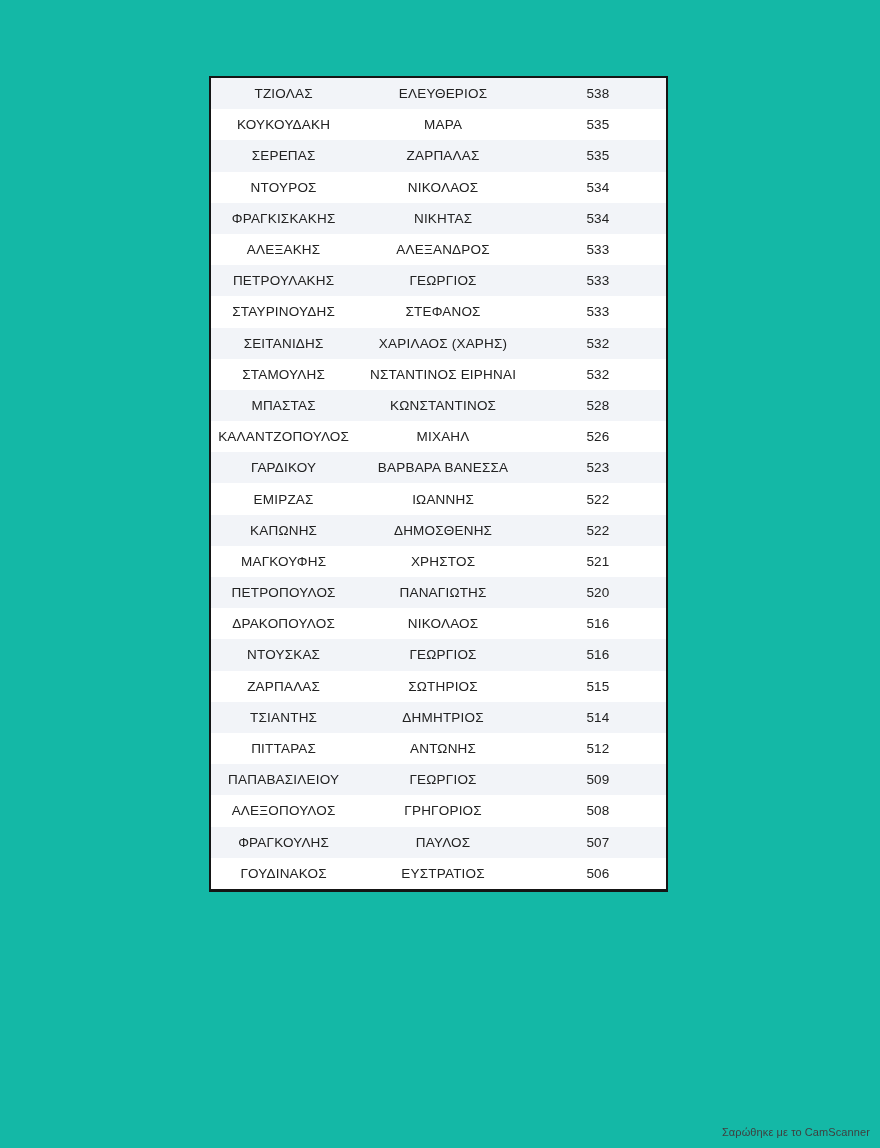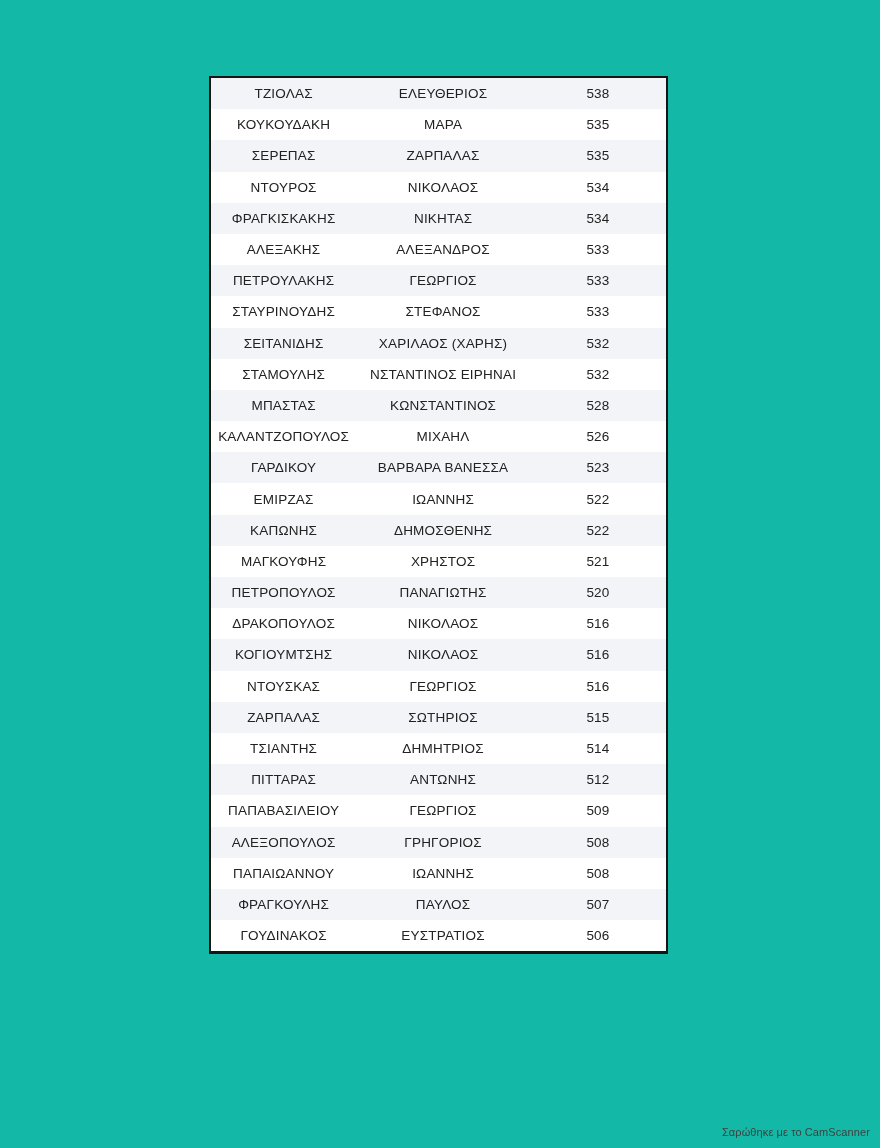--- a/index.html
+++ b/index.html
@@ -153,25 +153,20 @@
           <td>ΠΕΤΡΟΠΟΥΛΟΣ</td>
           <td>ΠΑΝΑΓΙΩΤΗΣ</td>
           <td>520</td>
         </tr>
         <tr>
           <td>ΔΡΑΚΟΠΟΥΛΟΣ</td>
           <td>ΝΙΚΟΛΑΟΣ</td>
           <td>516</td>
         </tr>
         <tr>
-          <td>ΚΟΓΙΟΥΜΤΣΗΣ</td>
-          <td>ΝΙΚΟΛΑΟΣ</td>
-          <td>516</td>
-        </tr>
-        <tr>
           <td>ΝΤΟΥΣΚΑΣ</td>
           <td>ΓΕΩΡΓΙΟΣ</td>
           <td>516</td>
         </tr>
         <tr>
           <td>ΖΑΡΠΑΛΑΣ</td>
           <td>ΣΩΤΗΡΙΟΣ</td>
           <td>515</td>
         </tr>
         <tr>
@@ -188,25 +183,20 @@
           <td>ΠΑΠΑΒΑΣΙΛΕΙΟΥ</td>
           <td>ΓΕΩΡΓΙΟΣ</td>
           <td>509</td>
         </tr>
         <tr>
           <td>ΑΛΕΞΟΠΟΥΛΟΣ</td>
           <td>ΓΡΗΓΟΡΙΟΣ</td>
           <td>508</td>
         </tr>
         <tr>
-          <td>ΠΑΠΑΙΩΑΝΝΟΥ</td>
-          <td>ΙΩΑΝΝΗΣ</td>
-          <td>508</td>
-        </tr>
-        <tr>
           <td>ΦΡΑΓΚΟΥΛΗΣ</td>
           <td>ΠΑΥΛΟΣ</td>
           <td>507</td>
         </tr>
         <tr>
           <td>ΓΟΥΔΙΝΑΚΟΣ</td>
           <td>ΕΥΣΤΡΑΤΙΟΣ</td>
           <td>506</td>
         </tr>
       </tbody>

